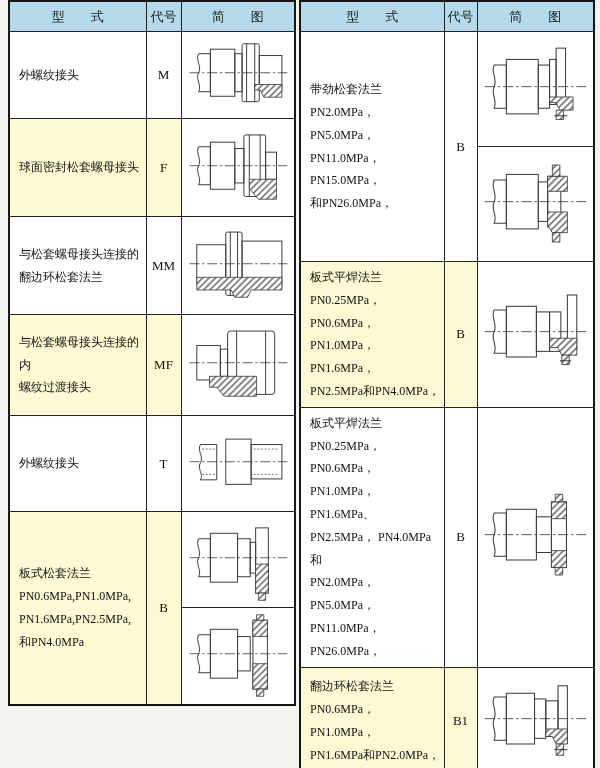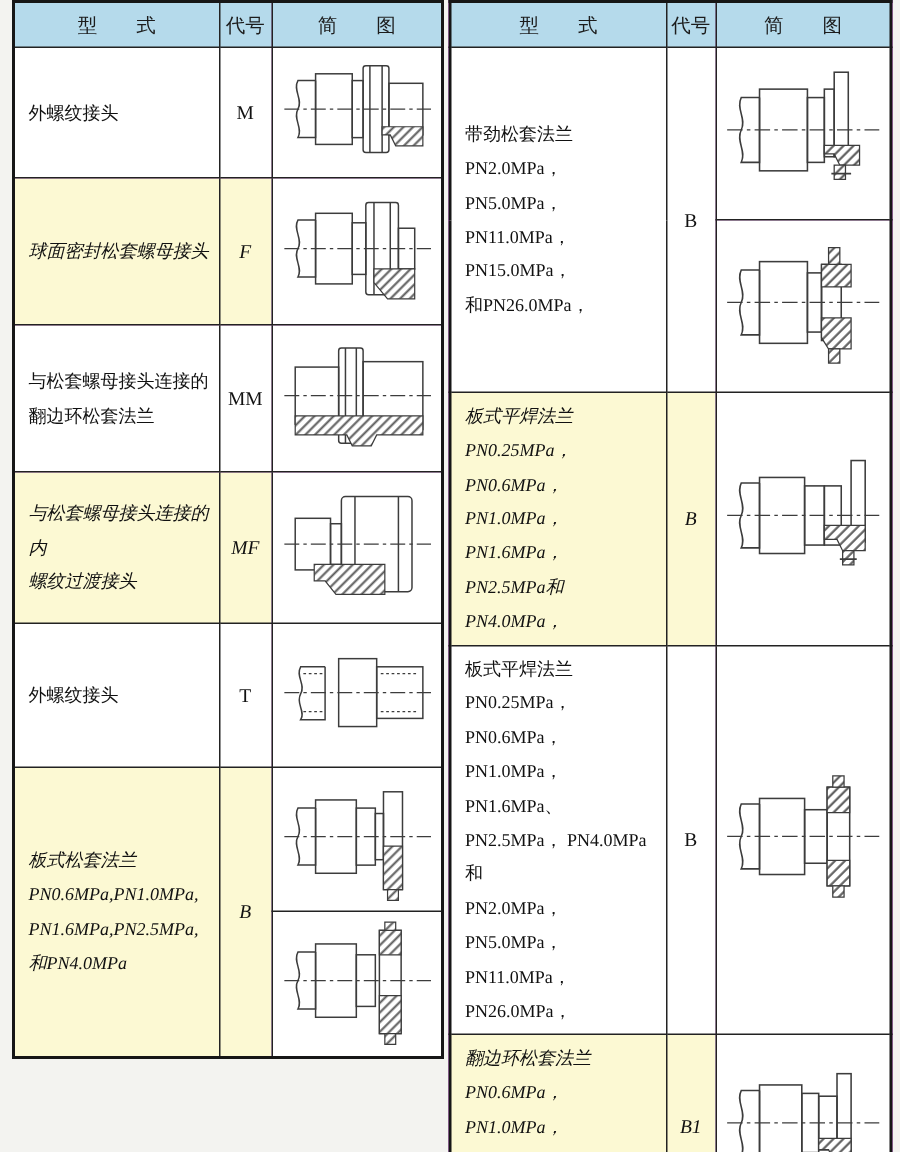--- a/index.html
+++ b/index.html
@@ -30,21 +30,21 @@
     padding:4px 3px 4px 9px;
     white-space:pre-line;
     background:#fff;
   }
   .code-cell{
     text-align:center;
     font-family:"Liberation Serif","DejaVu Serif",serif;
     font-size:13px;background:#fff;color:#111;
   }
   .dia-cell{text-align:center;background:#fff;}
-  .hl{background:#fcf9d3;font-style:italic;}
+  .hl{background:#fcf9d3;}
   svg.dia{display:block;margin:0 auto;}
   .dia *{stroke:#3c3c3c;stroke-width:1.1;fill:none;}
   .dia .ht{fill:url(#ht);stroke:#3c3c3c;stroke-width:0.9;}
   .dia .cl{stroke-dasharray:11 3 2.5 3;stroke-width:0.9;}
   .dia .dot{stroke-dasharray:2 2;stroke-width:0.8;}
   .defs-hidden{position:absolute;width:0;height:0;}
 </style>
 </head>
 <body>
 

